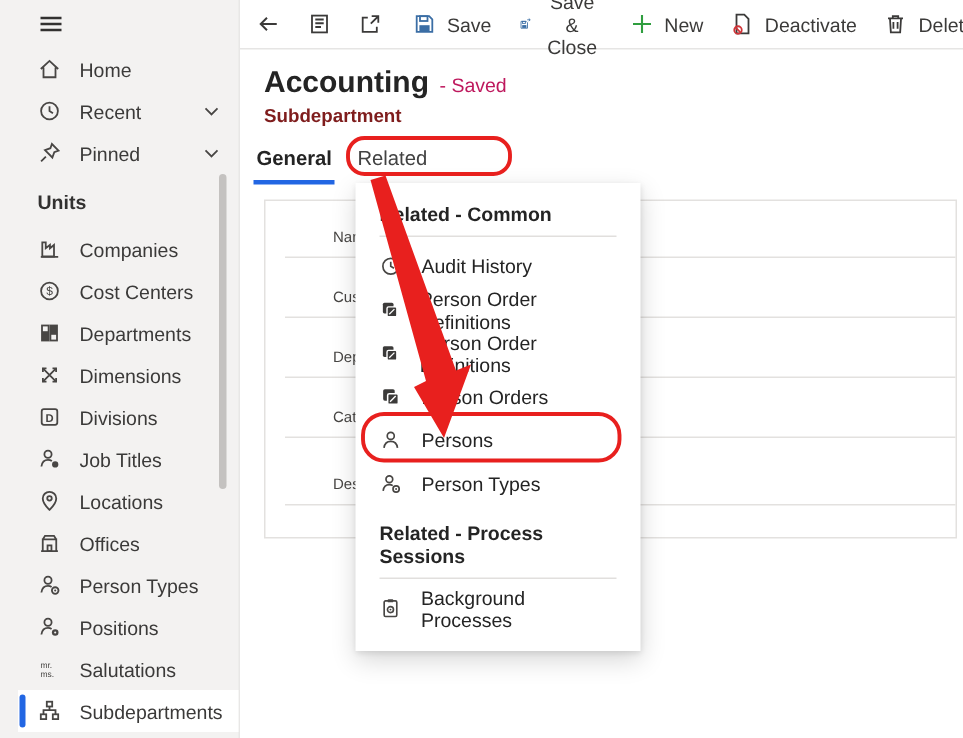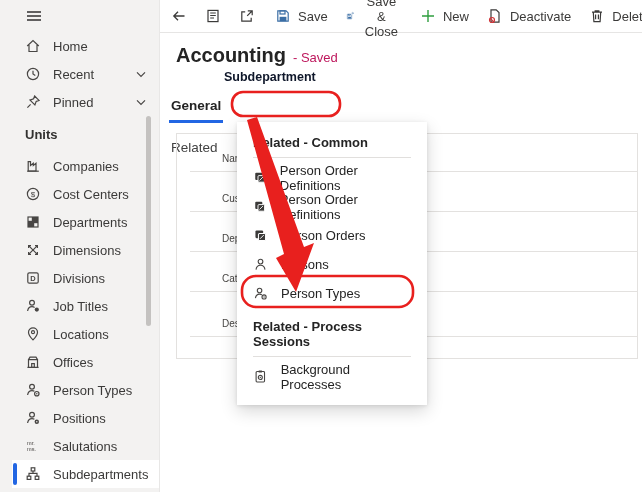--- a/index.html
+++ b/index.html
@@ -35,23 +35,23 @@
   .tbtn { height:28px; display:flex; align-items:center; gap:7px; padding:0 9px;
           font-size:13px; color:#3b3a39; background:none; border:none;
           font-family:inherit; cursor:pointer; }
   .tbtn.icon-only { padding:0 7px; }
   .tdiv { width:1px; height:18px; background:#d8d6d4; margin:0 2px; }
 
   .page-header { position:absolute; left:16px; top:44px; }
   .title-row { display:flex; align-items:baseline; gap:7px; }
   .title { font-size:20px; font-weight:700; color:#242424; }
   .status { font-size:13px; color:#be185d; }
-  .subtitle { font-size:12.5px; font-weight:700; color:#0f172a; margin-top:3px;margin-left:48px; }
-
-  .tabs { position:absolute; left:9px; top:94px; display:flex; gap:13px;flex-direction:column; }
+  .subtitle { font-size:12.5px; font-weight:700; color:#7f1d1d; margin-top:3px; }
+
+  .tabs { position:absolute; left:9px; top:94px; display:flex; gap:13px; }
   .tab { font-size:13.5px; padding:4px 2px 7px; color:#424242; cursor:pointer; }
   .tab.active { font-weight:700; color:#242424; border-bottom:3px solid #2266e3; }
 
   .form-card { position:absolute; left:16px; top:133px; width:462px; height:226px;
                border:1px solid #e3e1df; }
   .field { margin-left:13px; border-bottom:1px solid #e3e1df; display:flex; align-items:flex-end; }
   .field label { font-size:10px; color:#484644; padding-bottom:7px;margin-left:32px; }
   .f1 { height:38px; } .f2,.f3,.f4 { height:40px; } .f5 { height:45px; }
 
   
@@ -295,20 +295,27 @@
       <label>Description</label>
     </div>
   </div>
 </div>
 
 <div class="menu">
   <div class="menu-title">Related - Common</div>
   <div class="menu-hr"></div>
 
   <div class="menu-item">
+    <svg width="15" height="15" viewBox="0 0 16 16" stroke="#484644" fill="none" stroke-width="1.2">
+      <circle cx="8" cy="8" r="5.6"></circle>
+        <path d="M8 4.8V8l2.3 1.4"></path>
+    </svg>
+    <span>Audit History</span>
+  </div>
+  <div class="menu-item">
     <svg width="15" height="15" viewBox="0 0 16 16">
       <rect x="2.6" y="2.6" width="8.2" height="8.2" rx="1.2" fill="#3b3a39"></rect>
       <rect x="5.8" y="5.8" width="7.6" height="7.6" rx="1.2" fill="#3b3a39" stroke="#fff" stroke-width="1.1"></rect>
       <path d="M7.5 11.5 11.5 7.5" stroke="#fff" stroke-width="1"></path>
     </svg>
     <span>Person Order Definitions</span>
   </div>
   <div class="menu-item">
     <svg width="15" height="15" viewBox="0 0 16 16">
       <rect x="2.6" y="2.6" width="8.2" height="8.2" rx="1.2" fill="#3b3a39"></rect>

